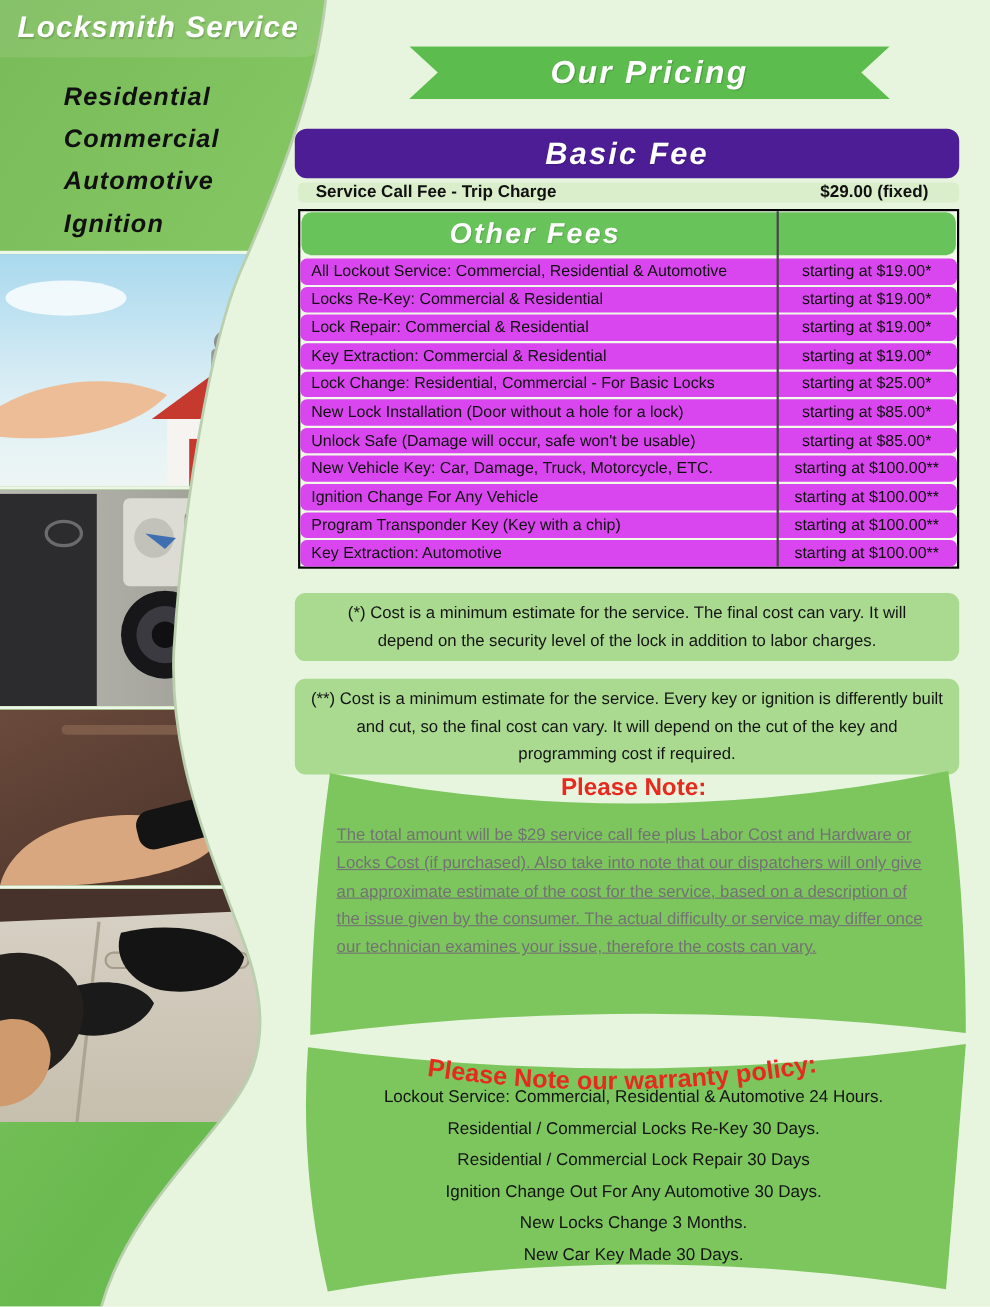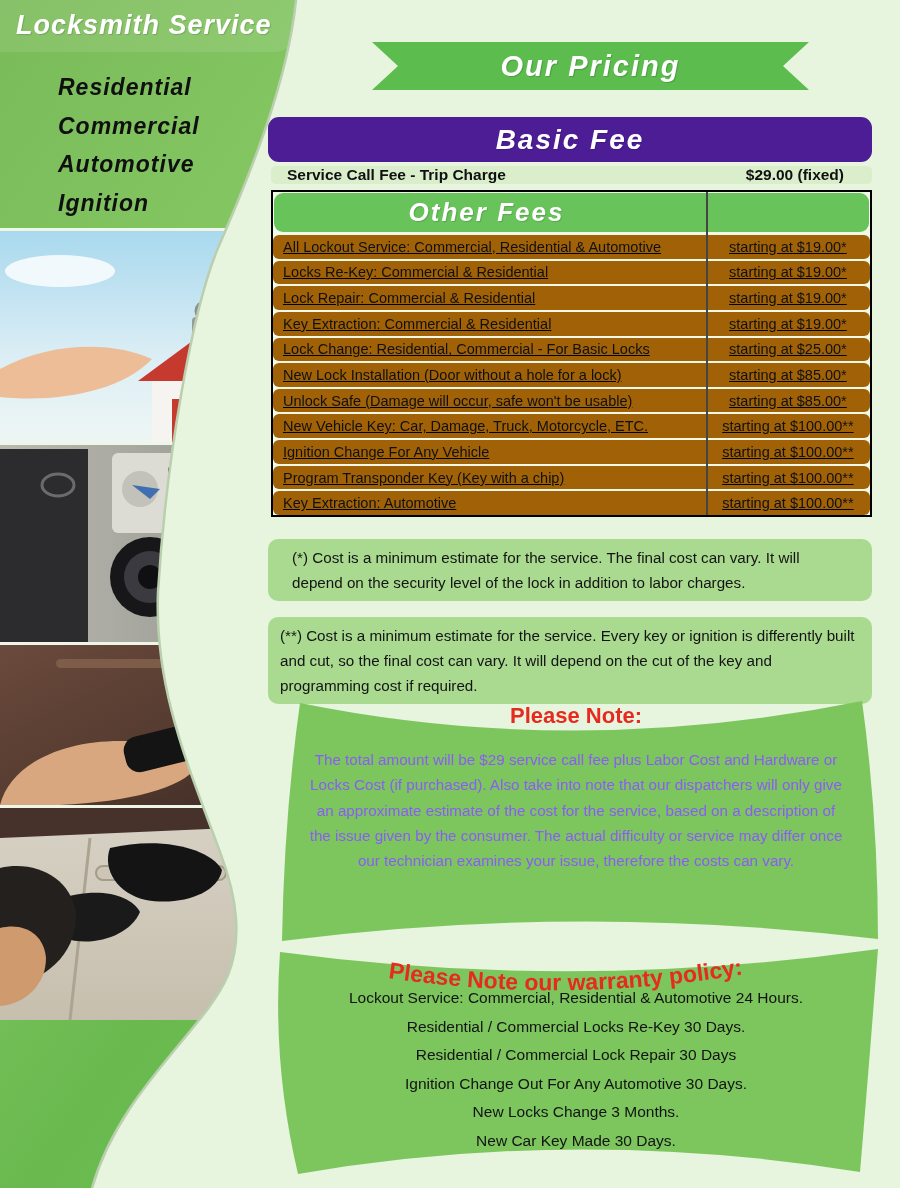--- a/index.html
+++ b/index.html
@@ -42,42 +42,42 @@
 
   
   .fees-table{position:absolute;left:271px;top:190px;width:601px;height:327px;
     border:2px solid #000000;box-sizing:border-box;background:#f1f9e9;
     display:flex;flex-direction:column;}
   .fees-head{height:39px;flex:none;background:#69c35b;border-radius:9px;
     display:flex;align-items:center;justify-content:center;margin:1px;}
   .fees-head span{font-size:26px;font-weight:bold;font-style:italic;color:#fff;
     letter-spacing:2px;padding-right:170px;text-shadow:1px 1px 1px rgba(0,0,0,0.15);}
   .fee-rows{flex:1;display:flex;flex-direction:column;gap:2px;padding:2px 0 0 0;}
-  .fee-row{flex:1;background:#a16207;border-radius:6px;display:flex;align-items:center;text-decoration:underline;}
+  .fee-row{flex:1;background:#d946ef;border-radius:6px;display:flex;align-items:center;}
   .fee-service{width:72.5%;box-sizing:border-box;padding-left:10px;
     font-size:14.5px;color:#101010;}
   .fee-price{width:27.5%;text-align:center;font-size:14.5px;color:#101010;}
   .fees-divider{position:absolute;left:72.5%;top:0;bottom:0;width:2px;background:#454545;}
 
   
   .note-box{position:absolute;left:268px;width:604px;background:#a9da8f;
     border-radius:10px;box-sizing:border-box;padding:6px 24px;
-    font-size:15.2px;line-height:25px;color:#141414;text-align:left;}
+    font-size:15.2px;line-height:25px;color:#141414;text-align:center;}
   .note-1{top:539px;min-height:54px;}
   .note-2{top:617px;min-height:76px;padding:6px 12px;}
 
   
   .banner{position:absolute;left:270px;width:612px;}
   .banner svg.shape{position:absolute;left:0;top:0;}
   .banner-1{top:697px;height:248px;}
   .banner-2{top:944px;height:238px;}
   .pn-heading{position:absolute;left:0;right:0;top:6px;text-align:center;
     font-size:22px;font-weight:bold;color:#e62a1f;}
-  .pn-body{position:absolute;left:36px;right:36px;top:50px;text-align:center;
-    font-size:15.2px;line-height:25.3px;color:#8b5cf6;}
+  .pn-body{position:absolute;left:36px;right:36px;top:50px;text-align:left;
+    font-size:15.2px;line-height:25.3px;color:#737373;text-decoration:underline;}
   .warranty-lines{position:absolute;left:30px;right:30px;top:40px;text-align:center;}
   .warranty-line{font-size:15.5px;line-height:28.6px;color:#131313;font-weight:500;}
   .warr-arc-text{font-size:23px;font-weight:bold;fill:#e62a1f;}
 </style>
 </head>
 <body>
 
 <div class="page">
 
   <div class="left-panel">

